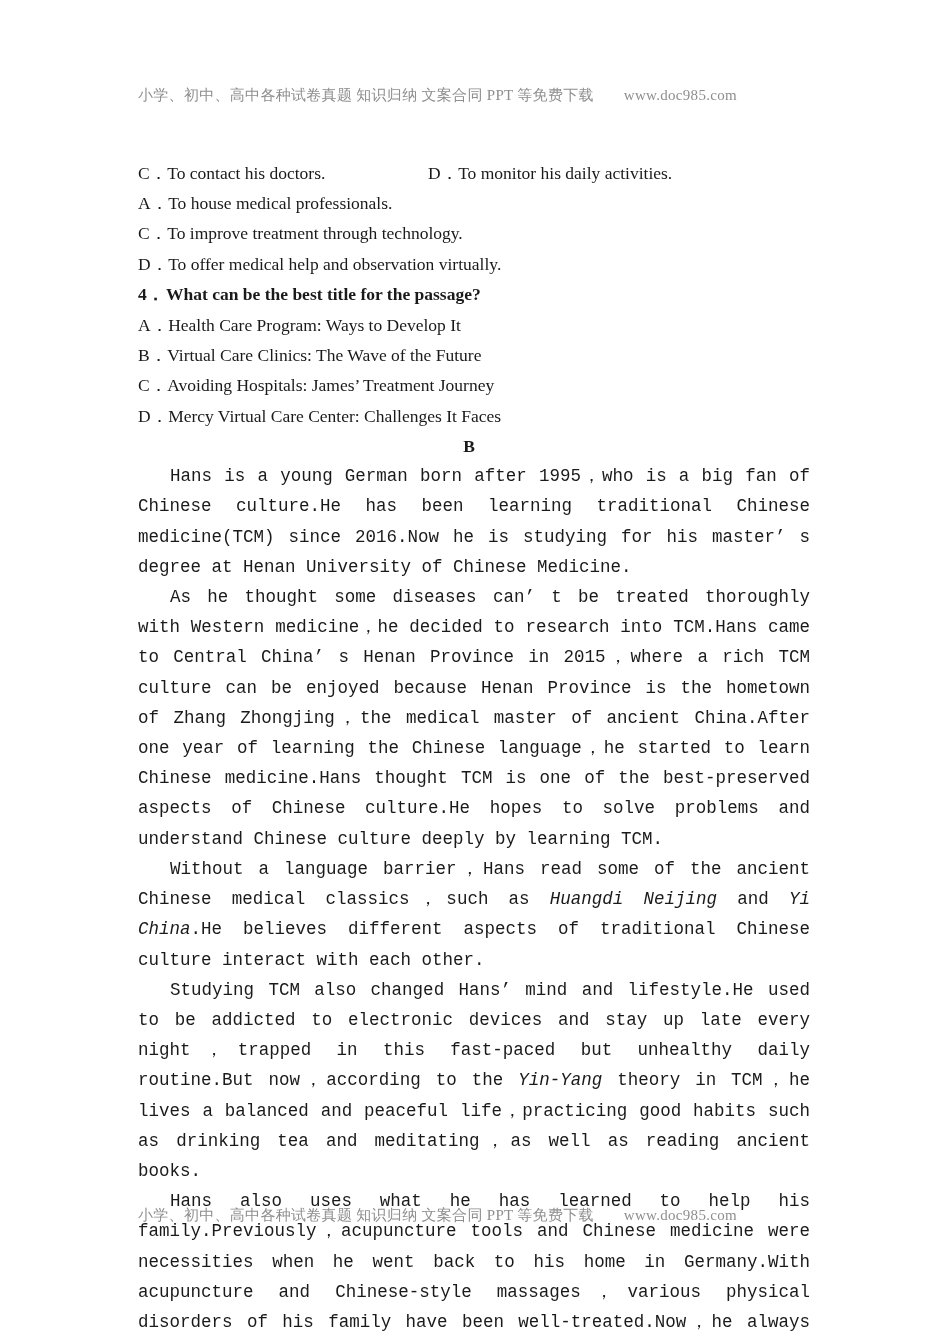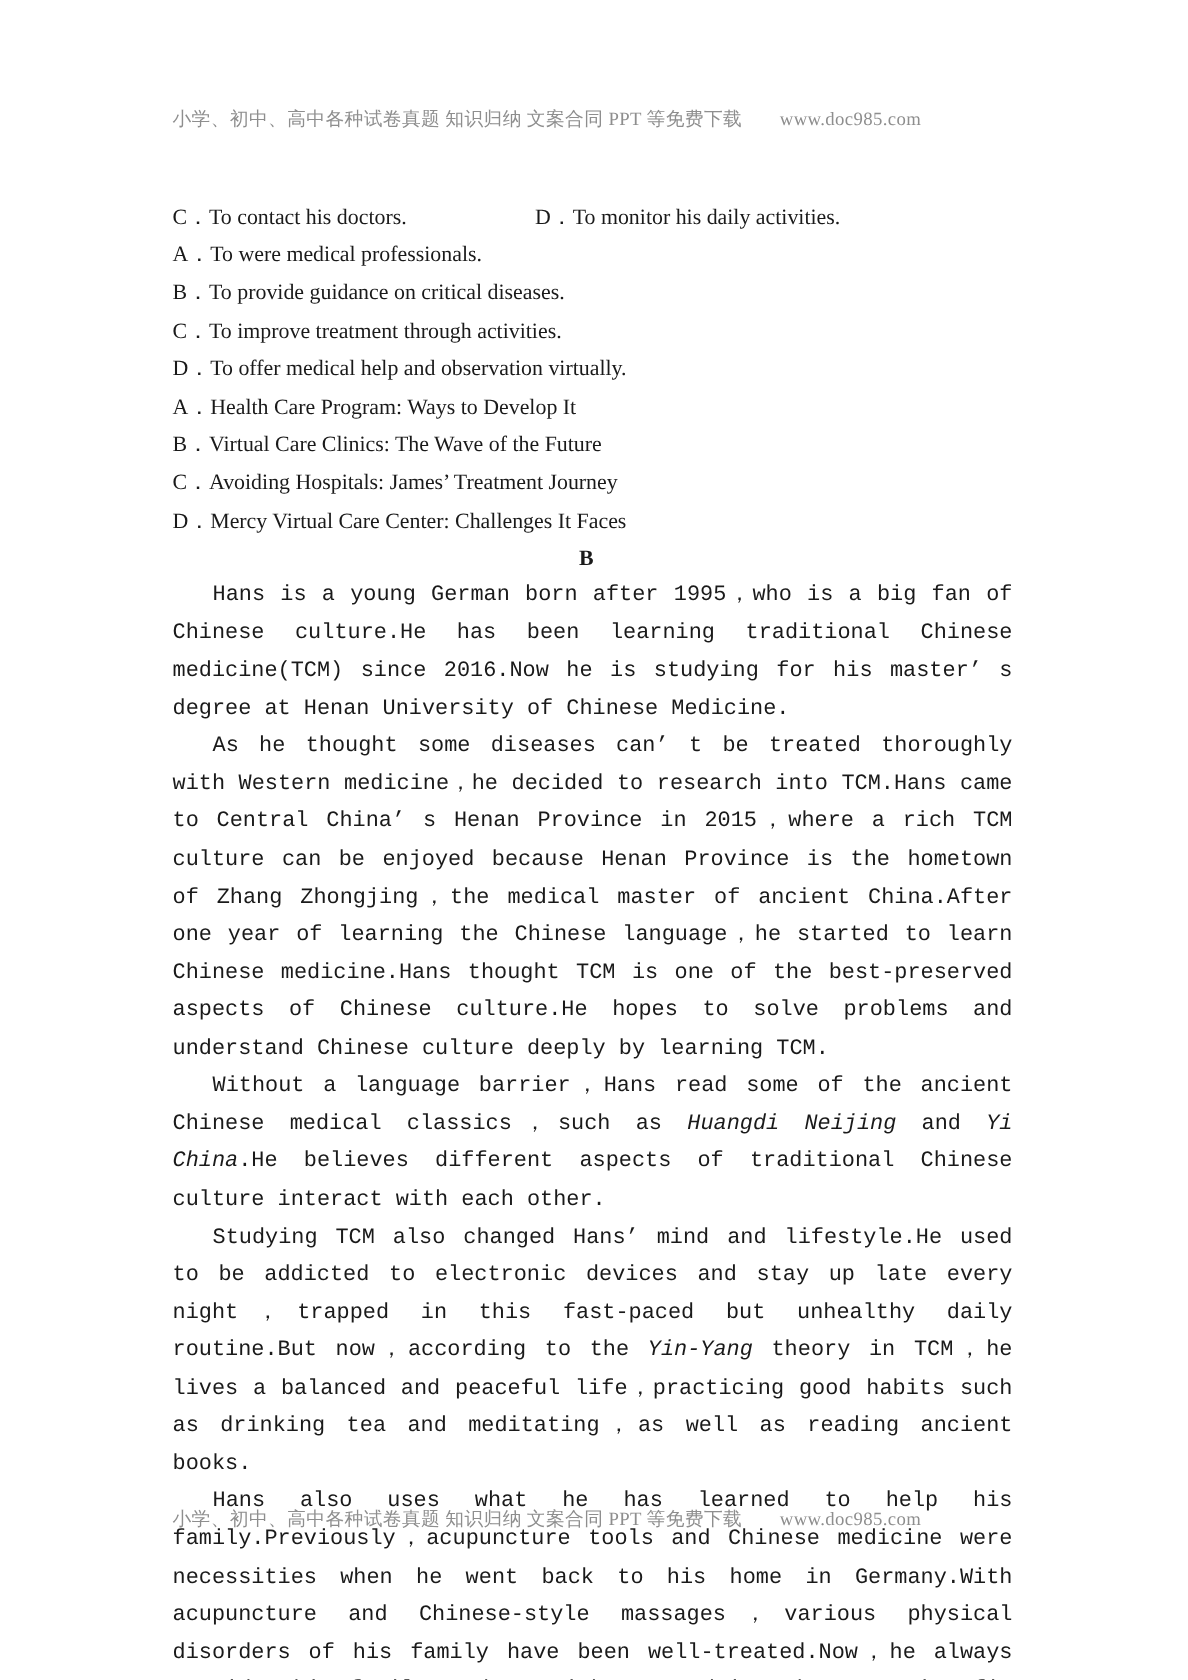--- a/index.html
+++ b/index.html
@@ -123,25 +123,25 @@
     <span>小学、初中、高中各种试卷真题  知识归纳  文案合同  PPT 等免费下载</span><span class="wm-url">www.doc985.com</span>
   </div>
 
   <div class="content">
 
     <div class="opt-row">
       <span class="col-left"><span class="opt-letter">C．</span><span>To contact his doctors.</span></span>
       <span class="col-right"><span class="opt-letter">D．</span><span>To monitor his daily activities.</span></span>
     </div>
 
-    <div class="option"><span class="opt-letter">A．</span><span>To were medical professionals.</span></div>
-    <div class="option"><span class="opt-letter">B．</span><span>To provide guidance on critical diseases.</span></div>
-    <div class="option"><span class="opt-letter">C．</span><span>To improve treatment through activities.</span></div>
+    <div class="option"><span class="opt-letter">A．</span><span>To house medical professionals.</span></div>
+    <div class="option"><span class="opt-letter">C．</span><span>To improve treatment through technology.</span></div>
     <div class="option"><span class="opt-letter">D．</span><span>To offer medical help and observation virtually.</span></div>
 
+    <div class="question"><span class="q-num">4．</span><span>What can be the best title for the passage?</span></div>
     <div class="option"><span class="opt-letter">A．</span><span>Health Care Program: Ways to Develop It</span></div>
     <div class="option"><span class="opt-letter">B．</span><span>Virtual Care Clinics: The Wave of the Future</span></div>
     <div class="option"><span class="opt-letter">C．</span><span>Avoiding Hospitals: James’  Treatment Journey</span></div>
     <div class="option"><span class="opt-letter">D．</span><span>Mercy Virtual Care Center: Challenges It Faces</span></div>
 
     <div class="section-label">B</div>
 
     <p class="para">Hans is a young German born after 1995，who is a big fan of Chinese culture.He has been learning traditional Chinese medicine(TCM) since 2016.Now he is studying for his master’ s degree at Henan University of Chinese Medicine.</p>
     <p class="para">As he thought some diseases can’ t be treated thoroughly with Western medicine，he decided to research into TCM.Hans came to Central China’ s Henan Province in 2015，where a rich TCM culture can be enjoyed because Henan Province is the hometown of Zhang Zhongjing，the medical master of ancient China.After one year of learning the Chinese language，he started to learn Chinese medicine.Hans thought TCM is one of the best-preserved aspects of Chinese culture.He hopes to solve problems and understand Chinese culture deeply by learning TCM.</p>
     <p class="para">Without a language barrier，Hans read some of the ancient Chinese medical classics，such as <i>Huangdi Neijing</i> and <i>Yi China</i>.He believes different aspects of traditional Chinese culture interact with each other.</p>

